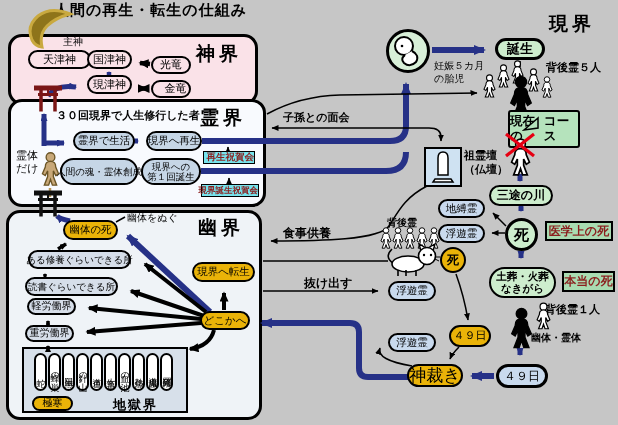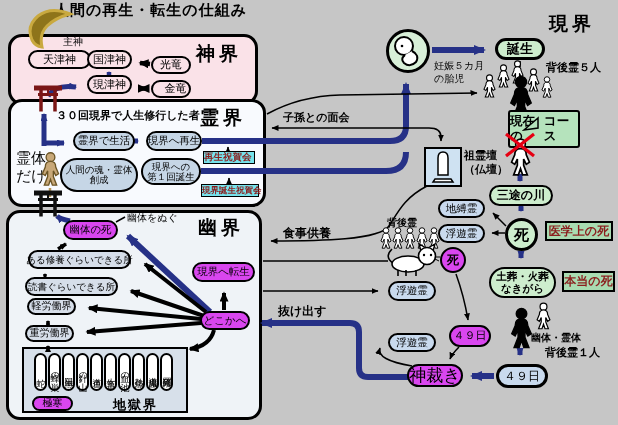--- a/index.html
+++ b/index.html
@@ -7,27 +7,27 @@
     width:618px;height:425px;position:relative;overflow:hidden;
     background:#C6C6C6;
     font-family:"Liberation Sans","DejaVu Sans",sans-serif;
     color:#000;
   }
   .abs{position:absolute;}
   .box{position:absolute;border:3px solid #000;border-radius:14px;box-sizing:border-box;}
   .oval{
     position:absolute;border:2px solid #000;border-radius:999px;box-sizing:border-box;
     display:flex;align-items:center;justify-content:center;text-align:center;
-    font-size:11px;line-height:1.05;white-space:nowrap;background:#d946ef;z-index:3;
+    font-size:11px;line-height:1.05;white-space:nowrap;background:#eab308;z-index:3;
   }
   .lbl{position:absolute;z-index:3;white-space:nowrap;}
   .banner{
     position:absolute;border:1px solid #000;background:#76E3EC;color:#8B1E1E;
-    font-weight:bold;display:flex;align-items:center;justify-content:flex-start;
-    white-space:nowrap;z-index:3;box-sizing:border-box;
+    font-weight:bold;display:flex;align-items:center;justify-content:flex-end;
+    white-space:nowrap;z-index:3;box-sizing:border-box;padding-left:7px;
   }
   .glabel{
     position:absolute;border:2px solid #000;background:#A9DBB1;color:#8B1E1E;
     font-weight:bold;display:flex;align-items:center;justify-content:center;
     font-size:12px;white-space:nowrap;z-index:3;box-sizing:border-box;
   }
   .pill{
     position:absolute;border:2px solid #000;border-radius:8px;background:#fff;
     writing-mode:vertical-rl;text-orientation:upright;
     display:flex;align-items:center;justify-content:center;
@@ -169,34 +169,34 @@
     <path d="M1,4.5 H29" stroke-width="5"></path>
       <path d="M5,11 H25" stroke-width="3"></path>
     <path d="M8,4 V28" stroke-width="3.5"></path>
       <path d="M22,4 V28" stroke-width="3.5"></path>
       <path d="M15,5 V11" stroke-width="2"></path>
   </g>
 </svg>
 
 <div class="lbl" style="left:200px;top:105px;font-size:19px;font-weight:bold;letter-spacing:4px;">霊界</div>
 <div class="lbl" style="left:56px;top:108px;font-size:11px;font-weight:bold;">３０回現界で人生修行した者</div>
-<div class="lbl" style="left:16px;top:149px;font-size:15px;line-height:1.2;">
+<div class="lbl" style="left:16px;top:149px;font-size:11px;line-height:1.2;">
   <div>霊体</div>
   <div>だけ</div>
 </div>
 <svg class="abs" style="left:41px;top:151px;z-index:3;" width="19" height="36" viewBox="0 0 20 36">
   <use href="#fig" class="figtan"></use>
 </svg>
 <div class="oval" style="left:73px;top:131px;width:62px;height:20px;background:#C6D6E6;font-size:10.5px;">
   <span>霊界で生活</span>
   </div>
 <div class="oval" style="left:146px;top:131px;width:56px;height:20px;background:#C6D6E6;font-size:10.5px;">
   <span>現界へ再生</span>
   </div>
-<div class="oval" style="left:60px;top:158px;width:78px;height:34px;background:#C6D6E6;font-size:9.5px;flex-direction:column;">
+<div class="oval" style="left:60px;top:158px;width:78px;height:27px;background:#C6D6E6;font-size:9.5px;flex-direction:row;">
   <div>人間の魂・霊体</div>
   <div>創成</div>
   </div>
 <div class="oval" style="left:141px;top:158px;width:60px;height:27px;background:#C6D6E6;font-size:9.5px;flex-direction:column;">
   <div>現界への</div>
   <div>第１回誕生</div>
   </div>
 <div class="banner" style="left:203px;top:151px;width:52px;height:13px;font-size:9.5px;">
   <span>再生祝賀会</span>
   </div>
@@ -281,21 +281,21 @@
     <path d="M12,26 V9 Q12,3 17,3 Q22,3 22,9 V26 Z" fill="#fff" stroke="#000" stroke-width="1.5"></path>
     <path d="M9,30 L25,30 L27,33 L7,33 Z" fill="#fff" stroke="#000" stroke-width="1.5"></path>
   </svg>
 </div>
 <div class="lbl" style="left:464px;top:148px;font-size:11px;font-weight:bold;line-height:1.3;">
   <div>祖霊壇</div>
   <div>（仏壇）</div>
 </div>
 
 <div class="lbl" style="left:283px;top:225px;font-size:12px;font-weight:bold;">食事供養</div>
-<div class="lbl" style="left:278px;top:275px;font-size:12px;font-weight:bold;margin-top:28px;">抜け出す</div>
+<div class="lbl" style="left:304px;top:275px;font-size:12px;font-weight:bold;">抜け出す</div>
 <div class="lbl" style="left:387px;top:216px;font-size:10px;font-weight:bold;">背後霊</div>
 <svg class="abs" style="left:380px;top:227px;z-index:3;" width="60" height="23" viewBox="0 0 60 23">
   <use href="#fig" class="figw" x="0" y="0" width="12" height="22"></use>
   <use href="#fig" class="figw" x="12" y="0" width="12" height="22"></use>
   <use href="#fig" class="figw" x="24" y="0" width="12" height="22"></use>
   <use href="#fig" class="figw" x="36" y="0" width="12" height="22"></use>
   <use href="#fig" class="figw" x="48" y="0" width="12" height="22"></use>
 </svg>
 <svg class="abs" style="left:386px;top:243px;z-index:3;" width="54" height="34" viewBox="0 0 54 34">
   <path d="M7,20 Q-2,14 6,6" fill="none" stroke="#000" stroke-width="1.6"></path>
@@ -362,21 +362,21 @@
 <div class="oval" style="left:438px;top:224px;width:47px;height:19px;background:#C9DAEE;font-size:10.5px;">
   <span>浮遊霊</span>
   </div>
 <div class="oval" style="left:489px;top:267px;width:67px;height:31px;background:#CDEDCD;border-width:2.5px;font-size:10.5px;font-weight:bold;flex-direction:column;">
   <div>土葬・火葬</div>
   <div>なきがら</div>
   </div>
 <div class="glabel" style="left:562px;top:271px;width:53px;height:21px;">
   <span>本当の死</span>
   </div>
-<div class="lbl" style="left:545px;top:302px;font-size:11px;font-weight:bold;margin-top:43px;">背後霊１人</div>
+<div class="lbl" style="left:545px;top:302px;font-size:11px;font-weight:bold;">背後霊１人</div>
 <svg class="abs" style="left:508px;top:300px;z-index:3;" width="48" height="50" viewBox="0 0 48 50">
   <use href="#fig" class="figb" x="2" y="6" width="23" height="44"></use>
   <use href="#fig" class="figw" x="28" y="2" width="15" height="28"></use>
 </svg>
 <div class="lbl" style="left:531px;top:331px;font-size:10px;font-weight:bold;">幽体・霊体</div>
 <div class="oval" style="left:496px;top:364px;width:52px;height:24px;background:#C9DAEE;border-width:3px;font-size:12px;">
   <span>４９日</span>
   </div>
 
 <svg width="0" height="0" style="position:absolute;">

